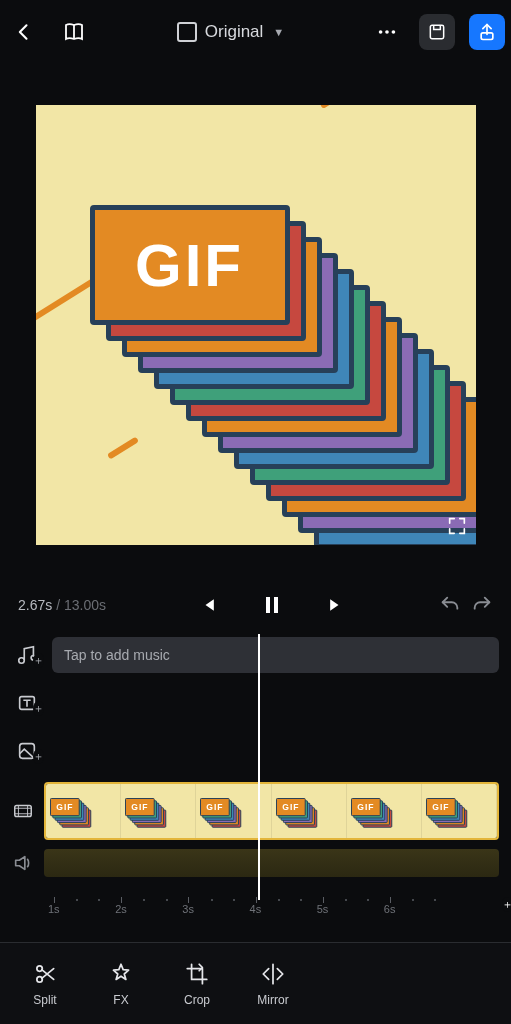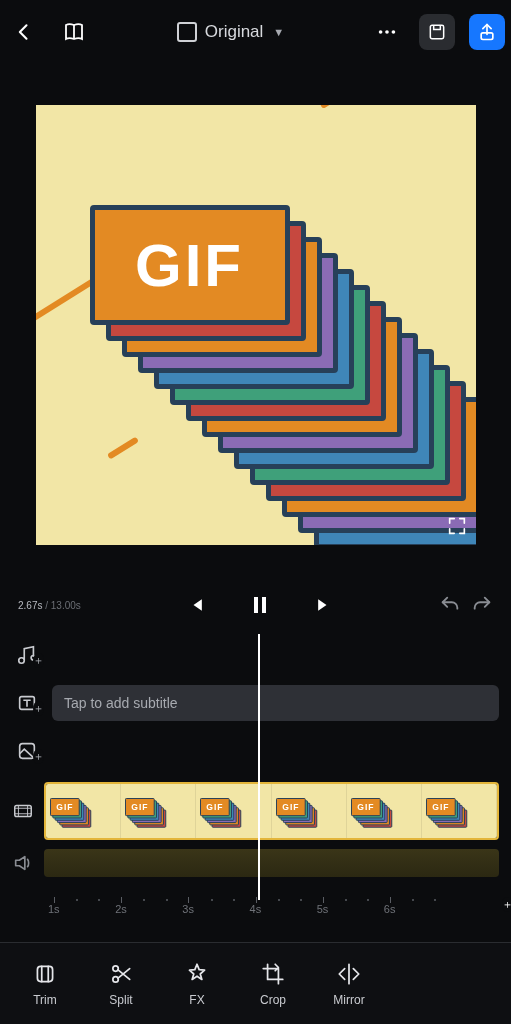--- a/index.html
+++ b/index.html
@@ -33,21 +33,21 @@
   .d1{width:70px;height:6px;left:280px;top:-20px}
   .d2{width:120px;height:6px;left:-30px;top:190px}
   .d3{width:34px;height:6px;left:70px;top:340px}
   .stack{position:absolute;left:54px;top:100px;width:600px;height:600px}
   .card{position:absolute;width:200px;height:120px;border:5px solid var(--stroke);border-radius:4px}
   .card.front{background:var(--gif-orange);z-index:100;display:flex;align-items:center;justify-content:center}
   .gif-label{font-weight:900;font-size:60px;letter-spacing:3px;color:#fff}
   .cg{background:#3fa07a}.cb{background:#3f86b8}.cp{background:#8a6bb5}.co{background:#e38a23}.cr{background:#c6483f}
 
   .controls{height:46px;display:flex;align-items:center;padding:0 18px;gap:10px}
-  .time{color:#b7bac0;font-size:10px}
+  .time{color:#b7bac0;font-size:14px}
   .time .dur{color:#6b6e74}
   .ctrl-center{flex:1;display:flex;align-items:center;justify-content:center;gap:42px}
 
   .tracks{position:relative;padding:0 0 4px 0}
   .playhead{position:absolute;top:0;bottom:10px;left:258px;width:2px;background:#fff;z-index:50}
   .trackrow{display:flex;align-items:center;height:42px;gap:10px;padding:0 12px;margin-top:6px}
   .trackrow .ticon{width:30px;display:flex;justify-content:center;color:#adb0b6;position:relative}
   .ticon .plus{position:absolute;right:-2px;bottom:-2px;font-size:11px;background:var(--bg);border-radius:50%}
   .trackbox{flex:1;height:36px;background:#2e3036;border-radius:6px;display:flex;align-items:center;padding:0 12px;color:#a7aab0;font-size:14px}
 
@@ -190,33 +190,33 @@
   <div class="playhead"></div>
 
   <div class="trackrow">
     <div class="ticon">
       <svg width="22" height="22" viewBox="0 0 24 24" fill="none">
           <path d="M9 18a3 3 0 11-6 0 3 3 0 016 0zM9 18V5l10-2v11" stroke="#c9cbd0" stroke-width="1.8"></path>
           <circle cx="19" cy="15" r="2.5" stroke="#c9cbd0" stroke-width="1.8"></circle>
         </svg>
       <span class="plus">＋</span>
     </div>
+    <div class="trackbox">
+        <span>Tap to add music</span>
+      </div>
   </div>
 
   <div class="trackrow">
     <div class="ticon">
       <svg width="22" height="22" viewBox="0 0 24 24" fill="none">
           <rect x="4" y="5" width="16" height="14" rx="2" stroke="#c9cbd0" stroke-width="1.8"></rect>
           <path d="M8 9h8M12 9v7" stroke="#c9cbd0" stroke-width="1.8"></path>
         </svg>
       <span class="plus">＋</span>
     </div>
-    <div class="trackbox">
-        <span>Tap to add subtitle</span>
-      </div>
   </div>
 
   <div class="trackrow">
     <div class="ticon">
       <svg width="22" height="22" viewBox="0 0 24 24" fill="none">
           <rect x="4" y="4" width="16" height="16" rx="3" stroke="#c9cbd0" stroke-width="1.8"></rect>
           <path d="M4 15l5-5 11 10" stroke="#c9cbd0" stroke-width="1.8"></path>
         </svg>
       <span class="plus">＋</span>
     </div>
@@ -345,27 +345,20 @@
       </div>
       <div class="seg">
         <span class="lbl">6s</span>
         <span class="dot a"></span>
         <span class="dot b"></span>
       </div>
     </div>
 </div>
 
 <div class="toolbar">
-    <div class="tool">
-      <svg width="26" height="26" viewBox="0 0 24 24" fill="none" stroke="#e5e6ea" stroke-width="1.6" stroke-linecap="round" stroke-linejoin="round">
-        <rect x="5" y="5" width="14" height="14" rx="3"></rect>
-        <path d="M9 5v14M15 5v14"></path>
-      </svg>
-      <span>Trim</span>
-    </div>
     <div class="tool">
       <svg width="26" height="26" viewBox="0 0 24 24" fill="none" stroke="#e5e6ea" stroke-width="1.6" stroke-linecap="round" stroke-linejoin="round">
         <circle cx="7" cy="7" r="2.5"></circle>
         <circle cx="7" cy="17" r="2.5"></circle>
         <path d="M9 8l11 9M9 16l11-9"></path>
       </svg>
       <span>Split</span>
     </div>
     <div class="tool">
       <svg width="26" height="26" viewBox="0 0 24 24" fill="none" stroke="#e5e6ea" stroke-width="1.6" stroke-linecap="round" stroke-linejoin="round">

